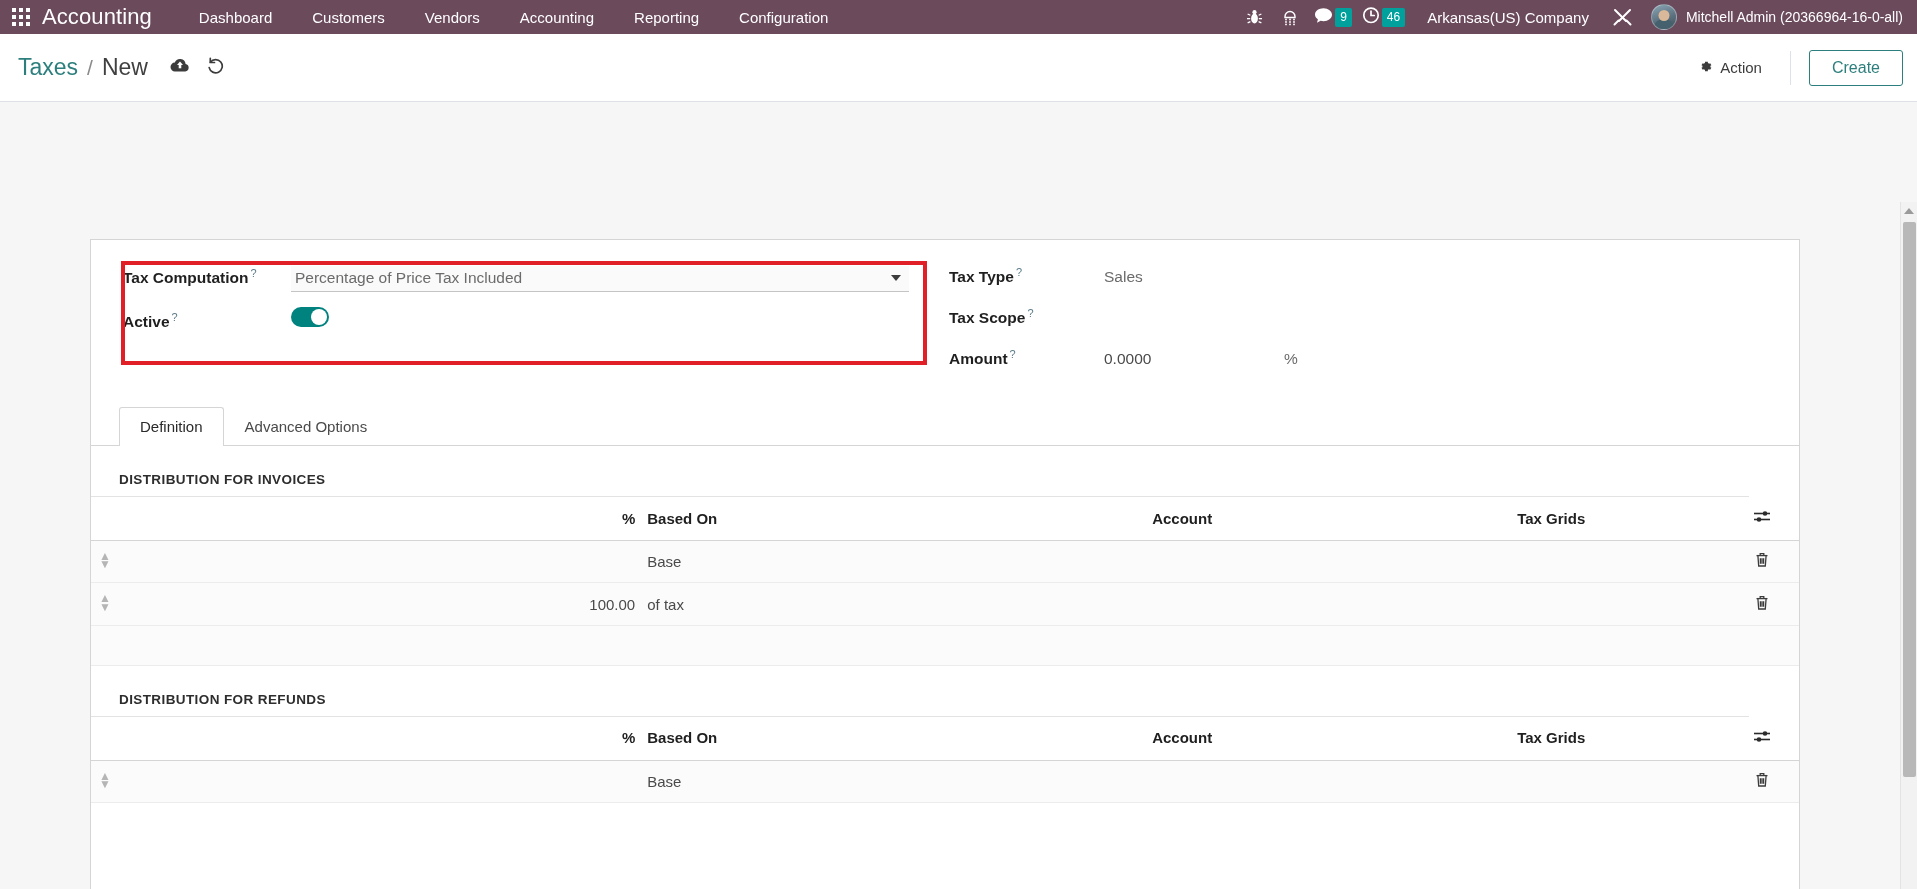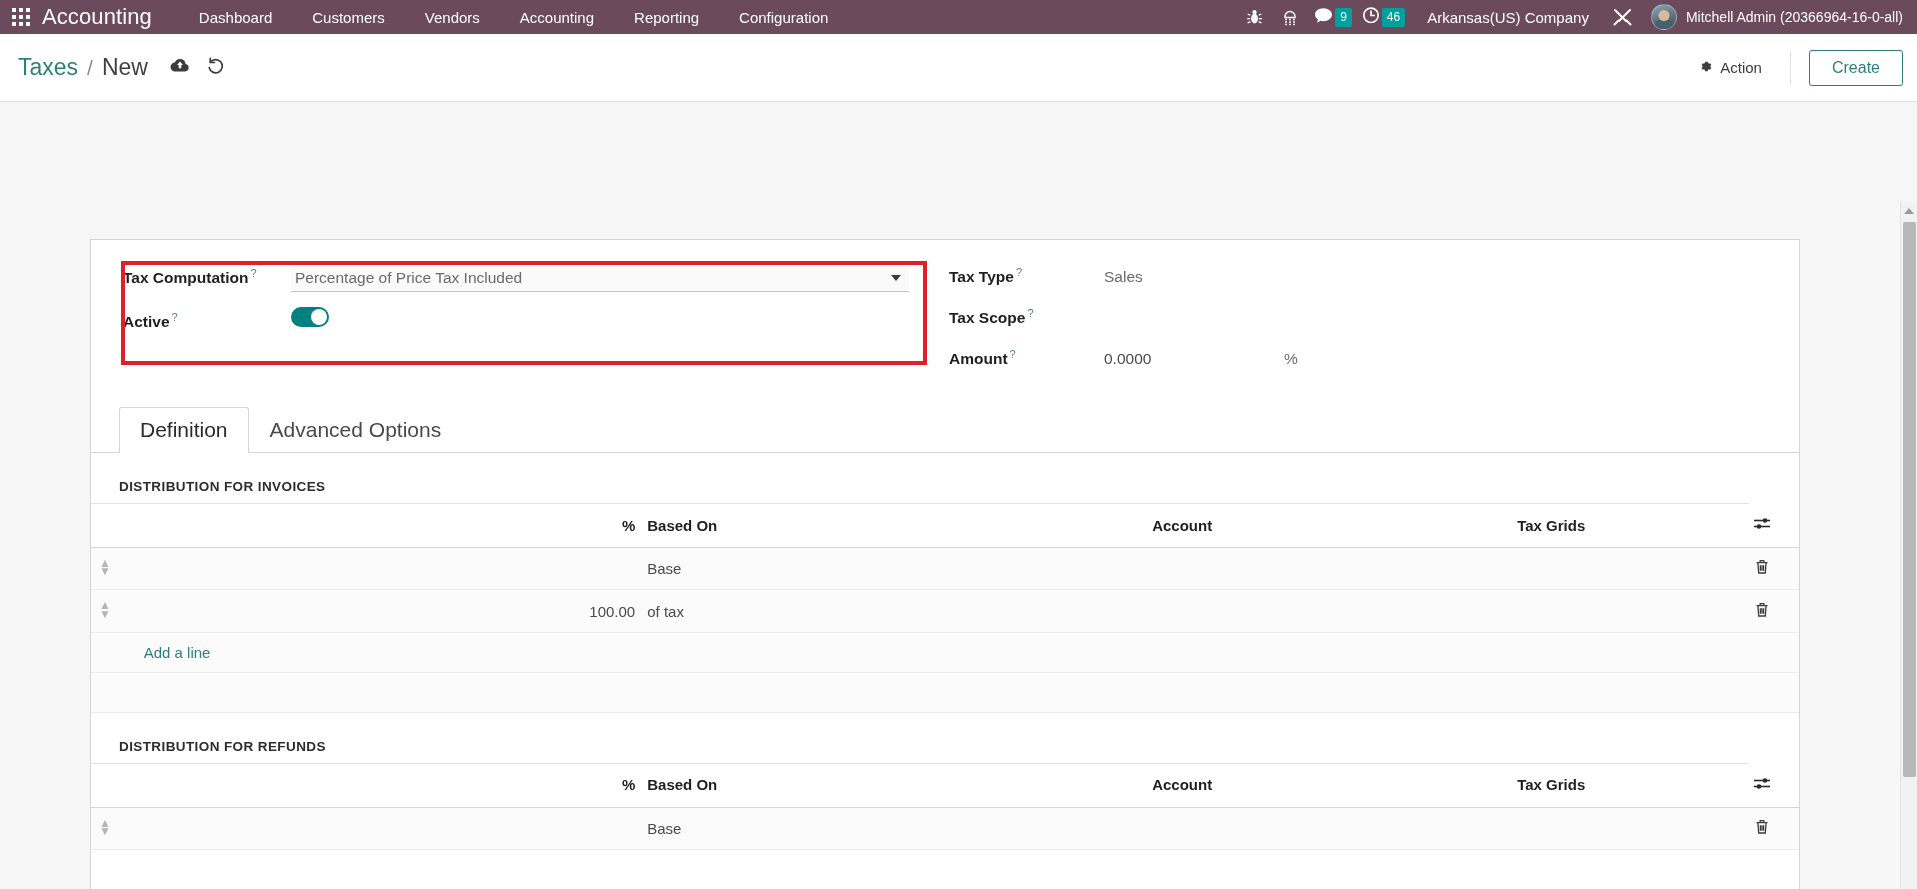--- a/index.html
+++ b/index.html
@@ -284,21 +284,21 @@
     border-bottom: 1px solid #d5d5d5;
     position: relative;
   }
   .tabs::after {
     content: "";
     position: absolute;
     left: -28px; right: 0; bottom: -1px;
     height: 1px; background: #d5d5d5;
   }
   .tab {
-    font-size: 21px;
+    font-size: 15px;
     padding: 10px 20px 10px;
     cursor: pointer;
     color: #4a4a4a;
     border: 1px solid transparent;
     border-bottom: none;
     position: relative;
     z-index: 2;
     background: transparent;
     white-space: nowrap;
   }
@@ -648,26 +648,20 @@
               <span class="trash-icon">
                 <svg width="14" height="16" viewBox="0 0 14 16" fill="none" stroke="#3c3c3c" stroke-width="1.3">
                   <path d="M1.5 3.6h11"></path>
                   <path d="M2.9 3.6l.8 10.4h6.6l.8-10.4"></path>
                   <path d="M5.2 3.6V1.7h3.6v1.9"></path>
                   <path d="M5.4 6.2v5.6M7 6.2v5.6M8.6 6.2v5.6"></path>
                 </svg>
               </span>
             </td>
           </tr>
-          <tr class="addline-row">
-            <td class="col-handle"></td>
-            <td colspan="5" style="padding-left:0">
-              <span class="add-line">Add a line</span>
-            </td>
-          </tr>
           <tr class="blank-row">
             <td colspan="6"></td>
           </tr>
         </tbody>
       </table>
     </div>
 
     <div class="dist-section">
       <div class="dist-title">DISTRIBUTION FOR REFUNDS</div>
       <table class="dist">

